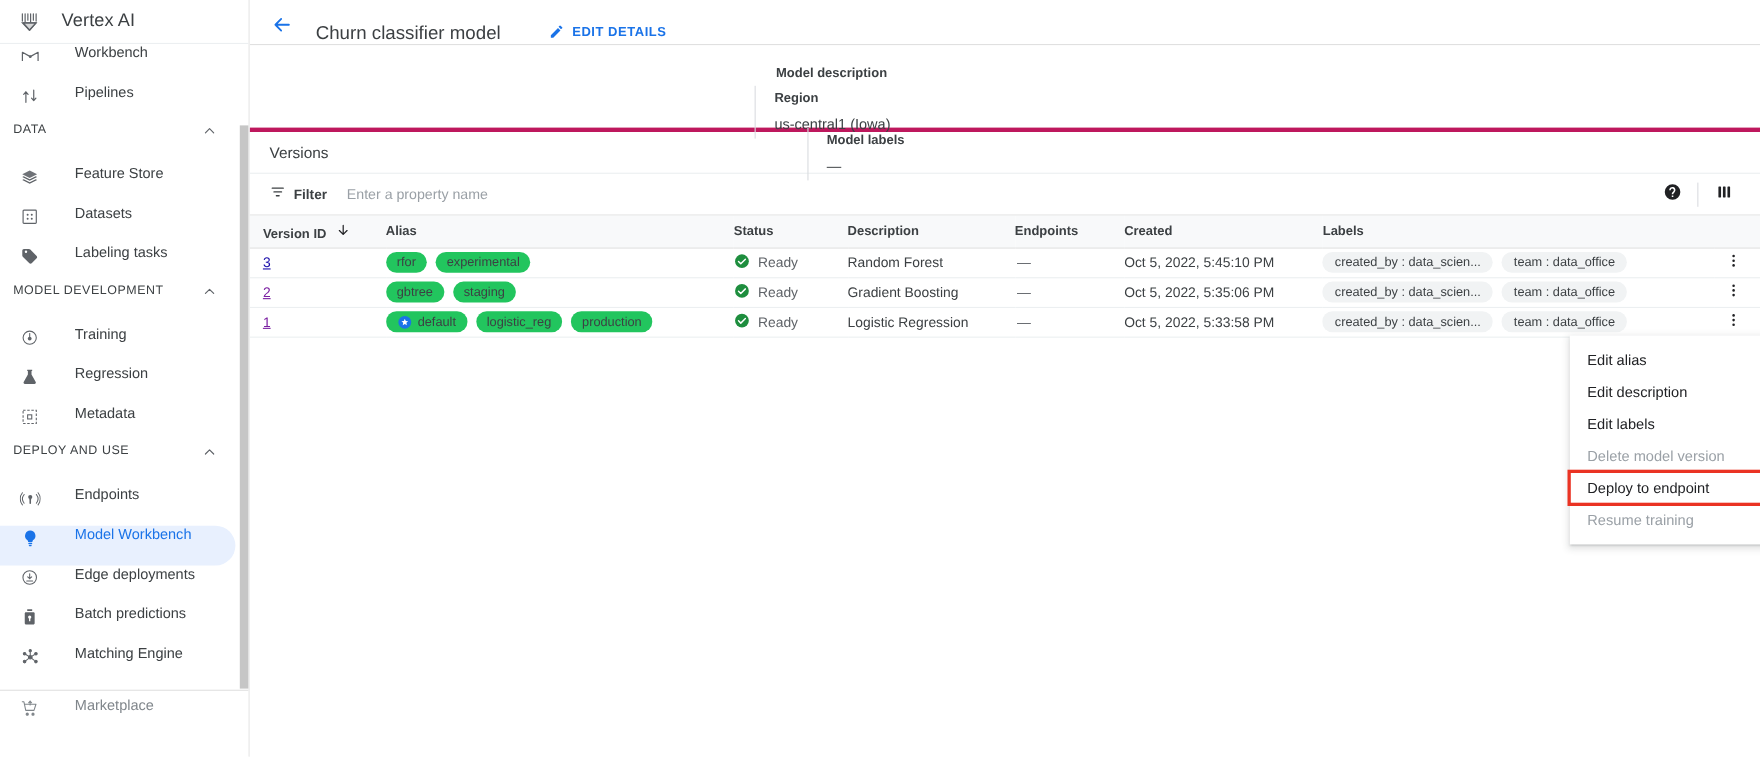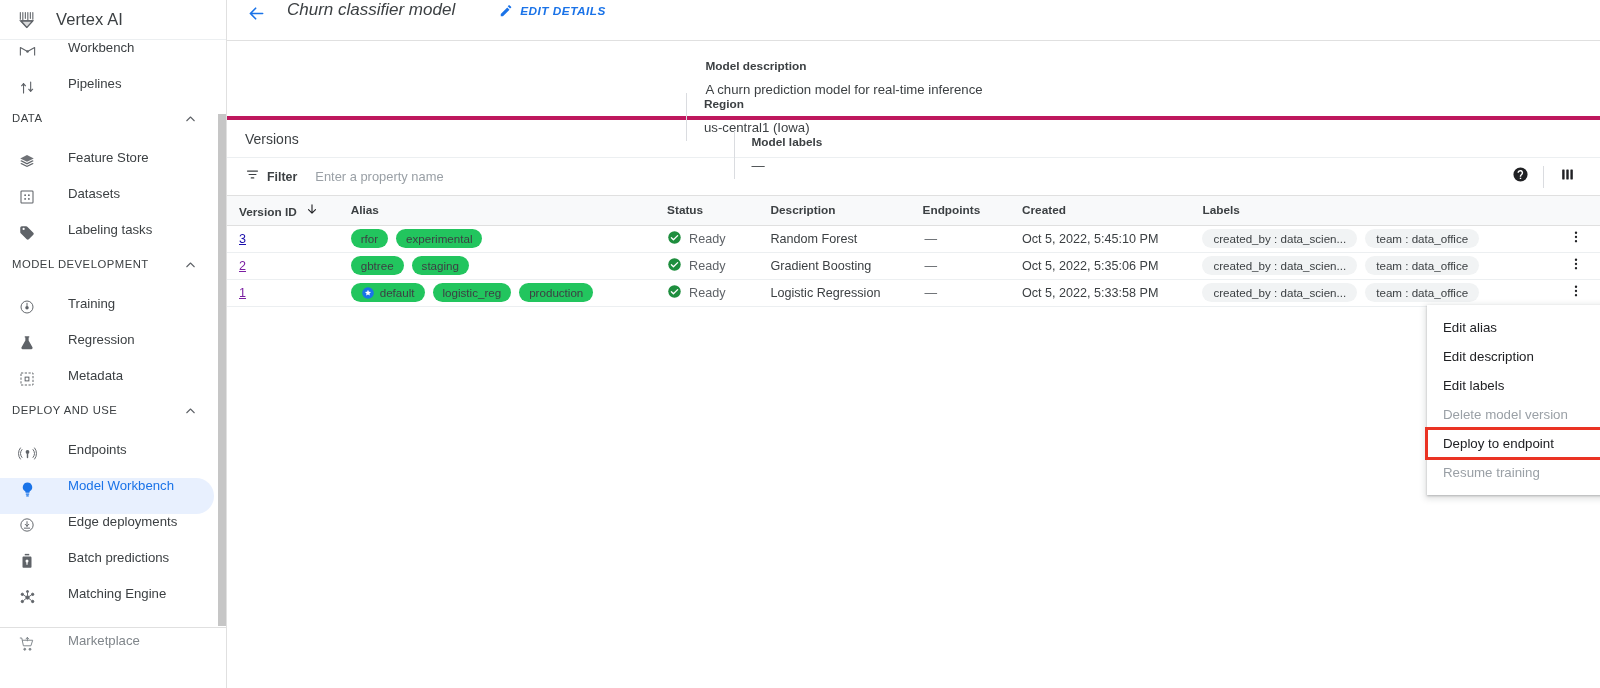--- a/index.html
+++ b/index.html
@@ -93,25 +93,24 @@
     background: #c6c6c6;
     border-radius: 0;
   }
 
   
   .main { flex: 1 1 auto; height: 688px; position: relative; background: #fff; overflow: hidden; }
 
   .topbar {
     height: 41px;
     display: flex;
-    align-items: flex-start;
+    align-items: flex-end;
     padding-left: 14px;
     border-bottom: 1px solid #e0e0e0;
     gap: 16px;
-    font-style: italic;
   }
   .back-btn {
     width: 30px; height: 30px;
     display: flex; align-items: center; justify-content: center;
     color: #1a73e8;
     cursor: pointer;
     border-radius: 50%;
   }
   .page-title {
     font-size: 17px;
@@ -525,21 +524,20 @@
               <path d="M3 17.2V21h3.8L18 9.8 14.2 6 3 17.2zM20.7 6.3a1 1 0 0 0 0-1.4l-2.6-2.6a1 1 0 0 0-1.4 0L15 4l3.8 3.8 1.9-1.5z"></path>
             </svg>
         </span>
         <span>EDIT DETAILS</span>
       </div>
     </div>
 
     <div class="summary">
       <div class="sum-col" style="width:452px;">
         <div class="sum-label">Model description</div>
-        <div class="sum-value">A churn prediction model for real-time inference</div>
       </div>
       <div class="sum-col sep" style="width:455px;">
         <div class="sum-label">Region</div>
         <div class="sum-value">us-central1 (Iowa)</div>
       </div>
       <div class="sum-col sep" style="width:360px;">
         <div class="sum-label">Model labels</div>
         <div class="sum-value">—</div>
       </div>
     </div>

